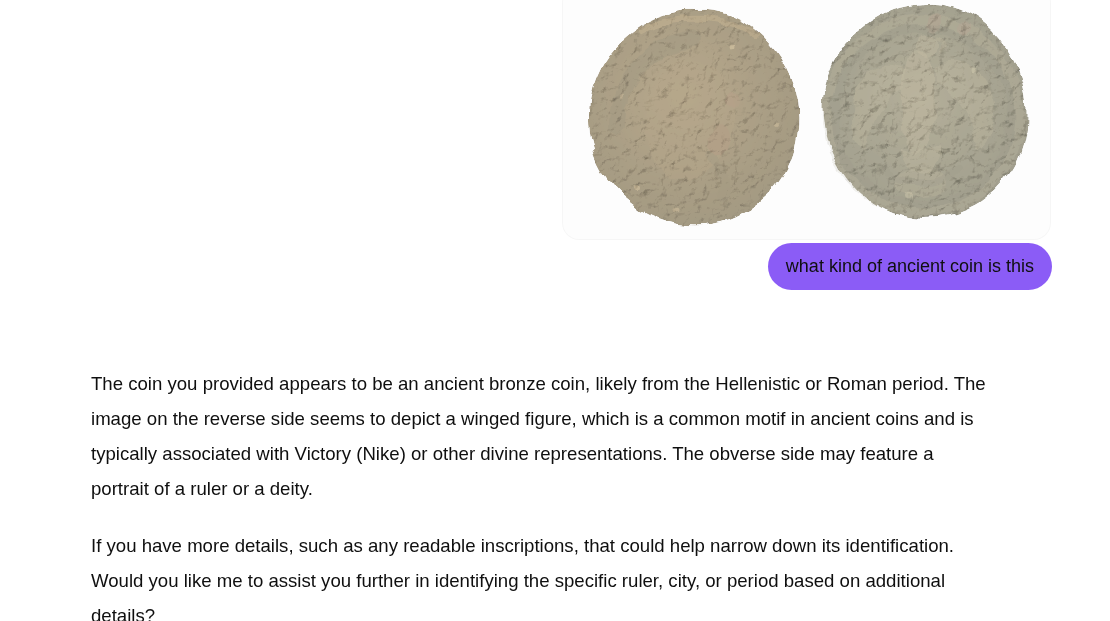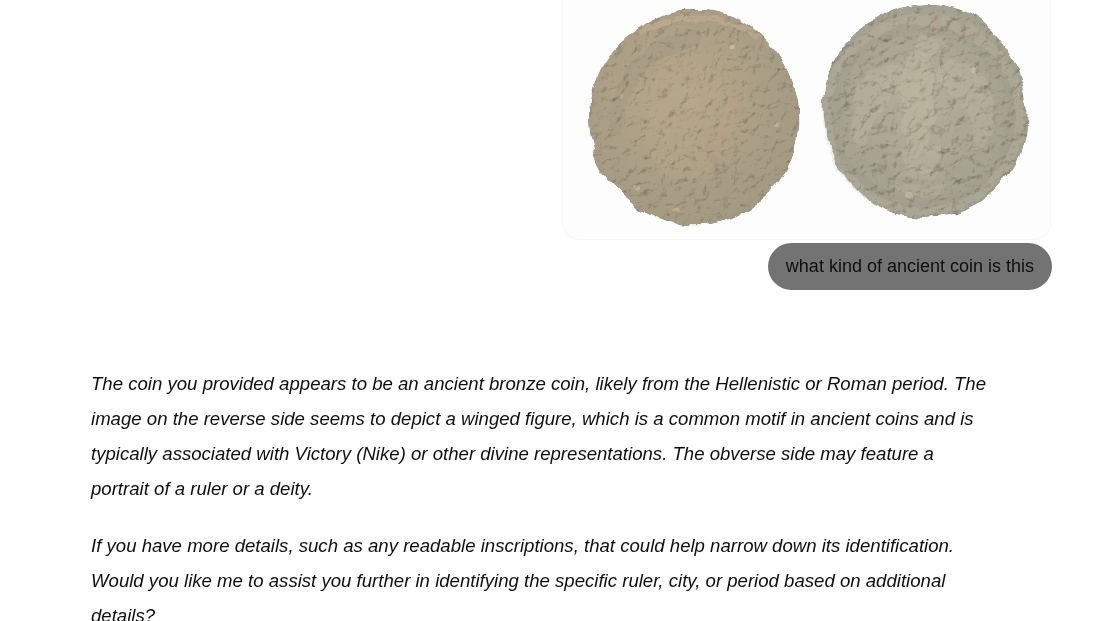--- a/index.html
+++ b/index.html
@@ -46,41 +46,40 @@
 
   
   .user-bubble {
     position: absolute;
     top: 243px;
     right: 58px;
     height: 47px;
     display: inline-flex;
     align-items: center;
     padding: 0 18px;
-    background: #737373;
+    background: #8b5cf6;
     border-radius: 24px;
     color: #0f0f0f;
     font-size: 18px;
     white-space: nowrap;
   }
 
   
   .assistant {
     position: absolute;
     left: 91px;
     top: 366px;
     width: 1012px;
     color: #0f0f0f;
     font-size: 18.6px;
     line-height: 35px;
   }
   .assistant p {
     margin: 0 0 22px 0;
     white-space: pre-line;
-    font-style: italic;
   }
   .assistant p:last-child { margin-bottom: 0; }
 </style>
 </head>
 <body>
 
 <div class="canvas">
 
   <figure class="attachment">
 

